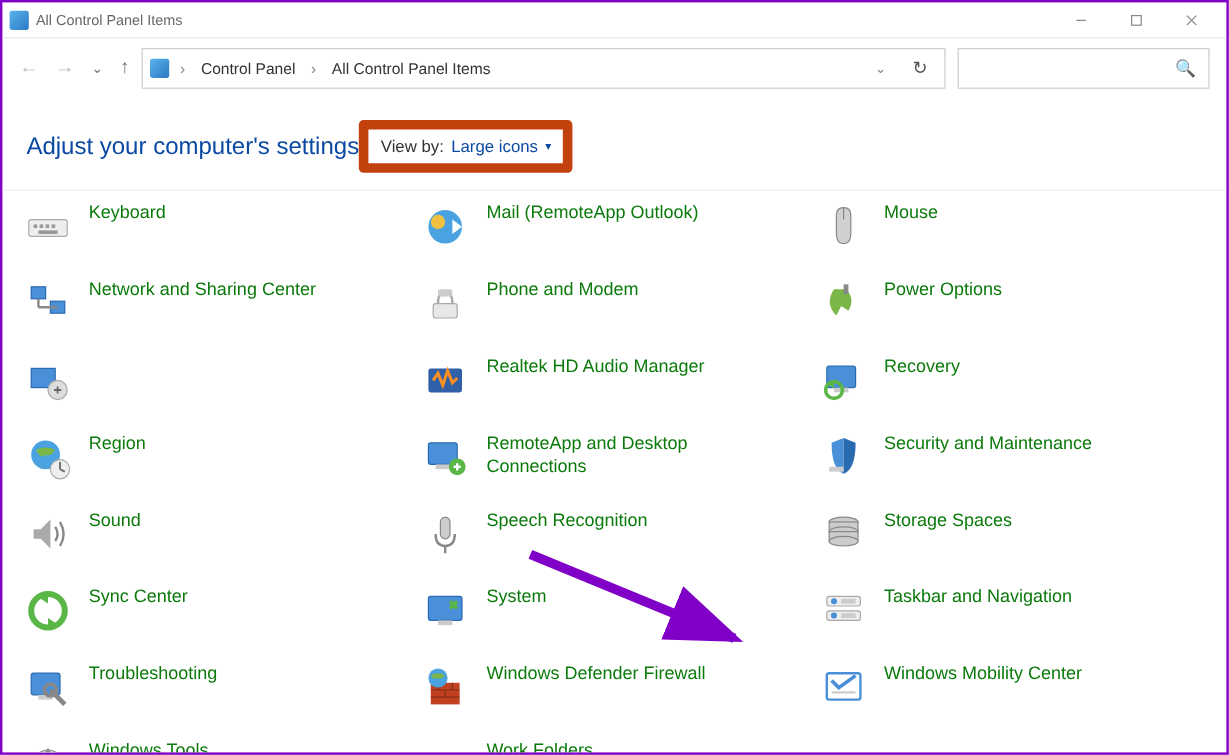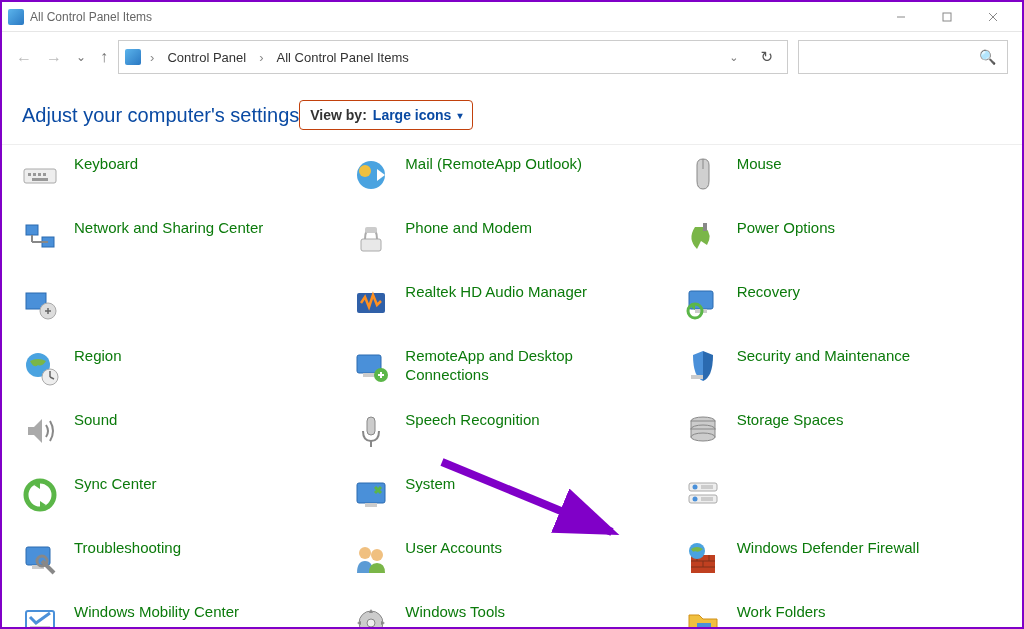--- a/index.html
+++ b/index.html
@@ -57,26 +57,25 @@
       display:flex; align-items:center; justify-content:flex-end;
       padding:0 10px;
     }
     .search-box .mag { color:#777; font-size:14px;}
     .sub-header {
       display:flex; align-items:center; justify-content:flex-start;
       padding: 18px 20px 14px 20px;
     }
     .sub-header .heading { font-size: 20px; color: #0a4aa3; }
     .view-by {
-      border: 1px solid #c2410c;
+      border: 8px solid #c2410c;
       padding: 6px 10px;
       font-size: 14px;
       display: flex; align-items: center; gap:6px;
       border-radius: 4px;
-      font-weight: bold;
     }
     .view-by .lbl { color: #333; }
     .view-by .val { color: #0a4aa3; }
     .view-by .caret { color:#0a4aa3; font-size:10px;}
     .divider { border-top:1px solid #eee;}
     .grid {
       display:grid;
       grid-template-columns: repeat(3, 1fr);
       column-gap: 10px;
       row-gap: 20px;
@@ -297,36 +296,29 @@
         </svg>
       </span>
       <span class="label">System</span>
     </div>
     <div class="item">
       <span class="icon">
         <svg width="40" height="40" viewBox="0 0 40 40">
           <use href="#i-taskbar"></use>
         </svg>
       </span>
+      <span class="label">Taskbar and Navigation</span>
     </div>
     <div class="item">
       <span class="icon">
         <svg width="40" height="40" viewBox="0 0 40 40">
           <use href="#i-troubleshoot"></use>
         </svg>
       </span>
       <span class="label">Troubleshooting</span>
-    </div>
-    <div class="item">
-      <span class="icon">
-        <svg width="40" height="40" viewBox="0 0 40 40">
-          <use href="#i-users"></use>
-        </svg>
-      </span>
-      <span class="label">User Accounts</span>
     </div>
     <div class="item">
       <span class="icon">
         <svg width="40" height="40" viewBox="0 0 40 40">
           <use href="#i-firewall"></use>
         </svg>
       </span>
       <span class="label">Windows Defender Firewall</span>
     </div>
     <div class="item">

